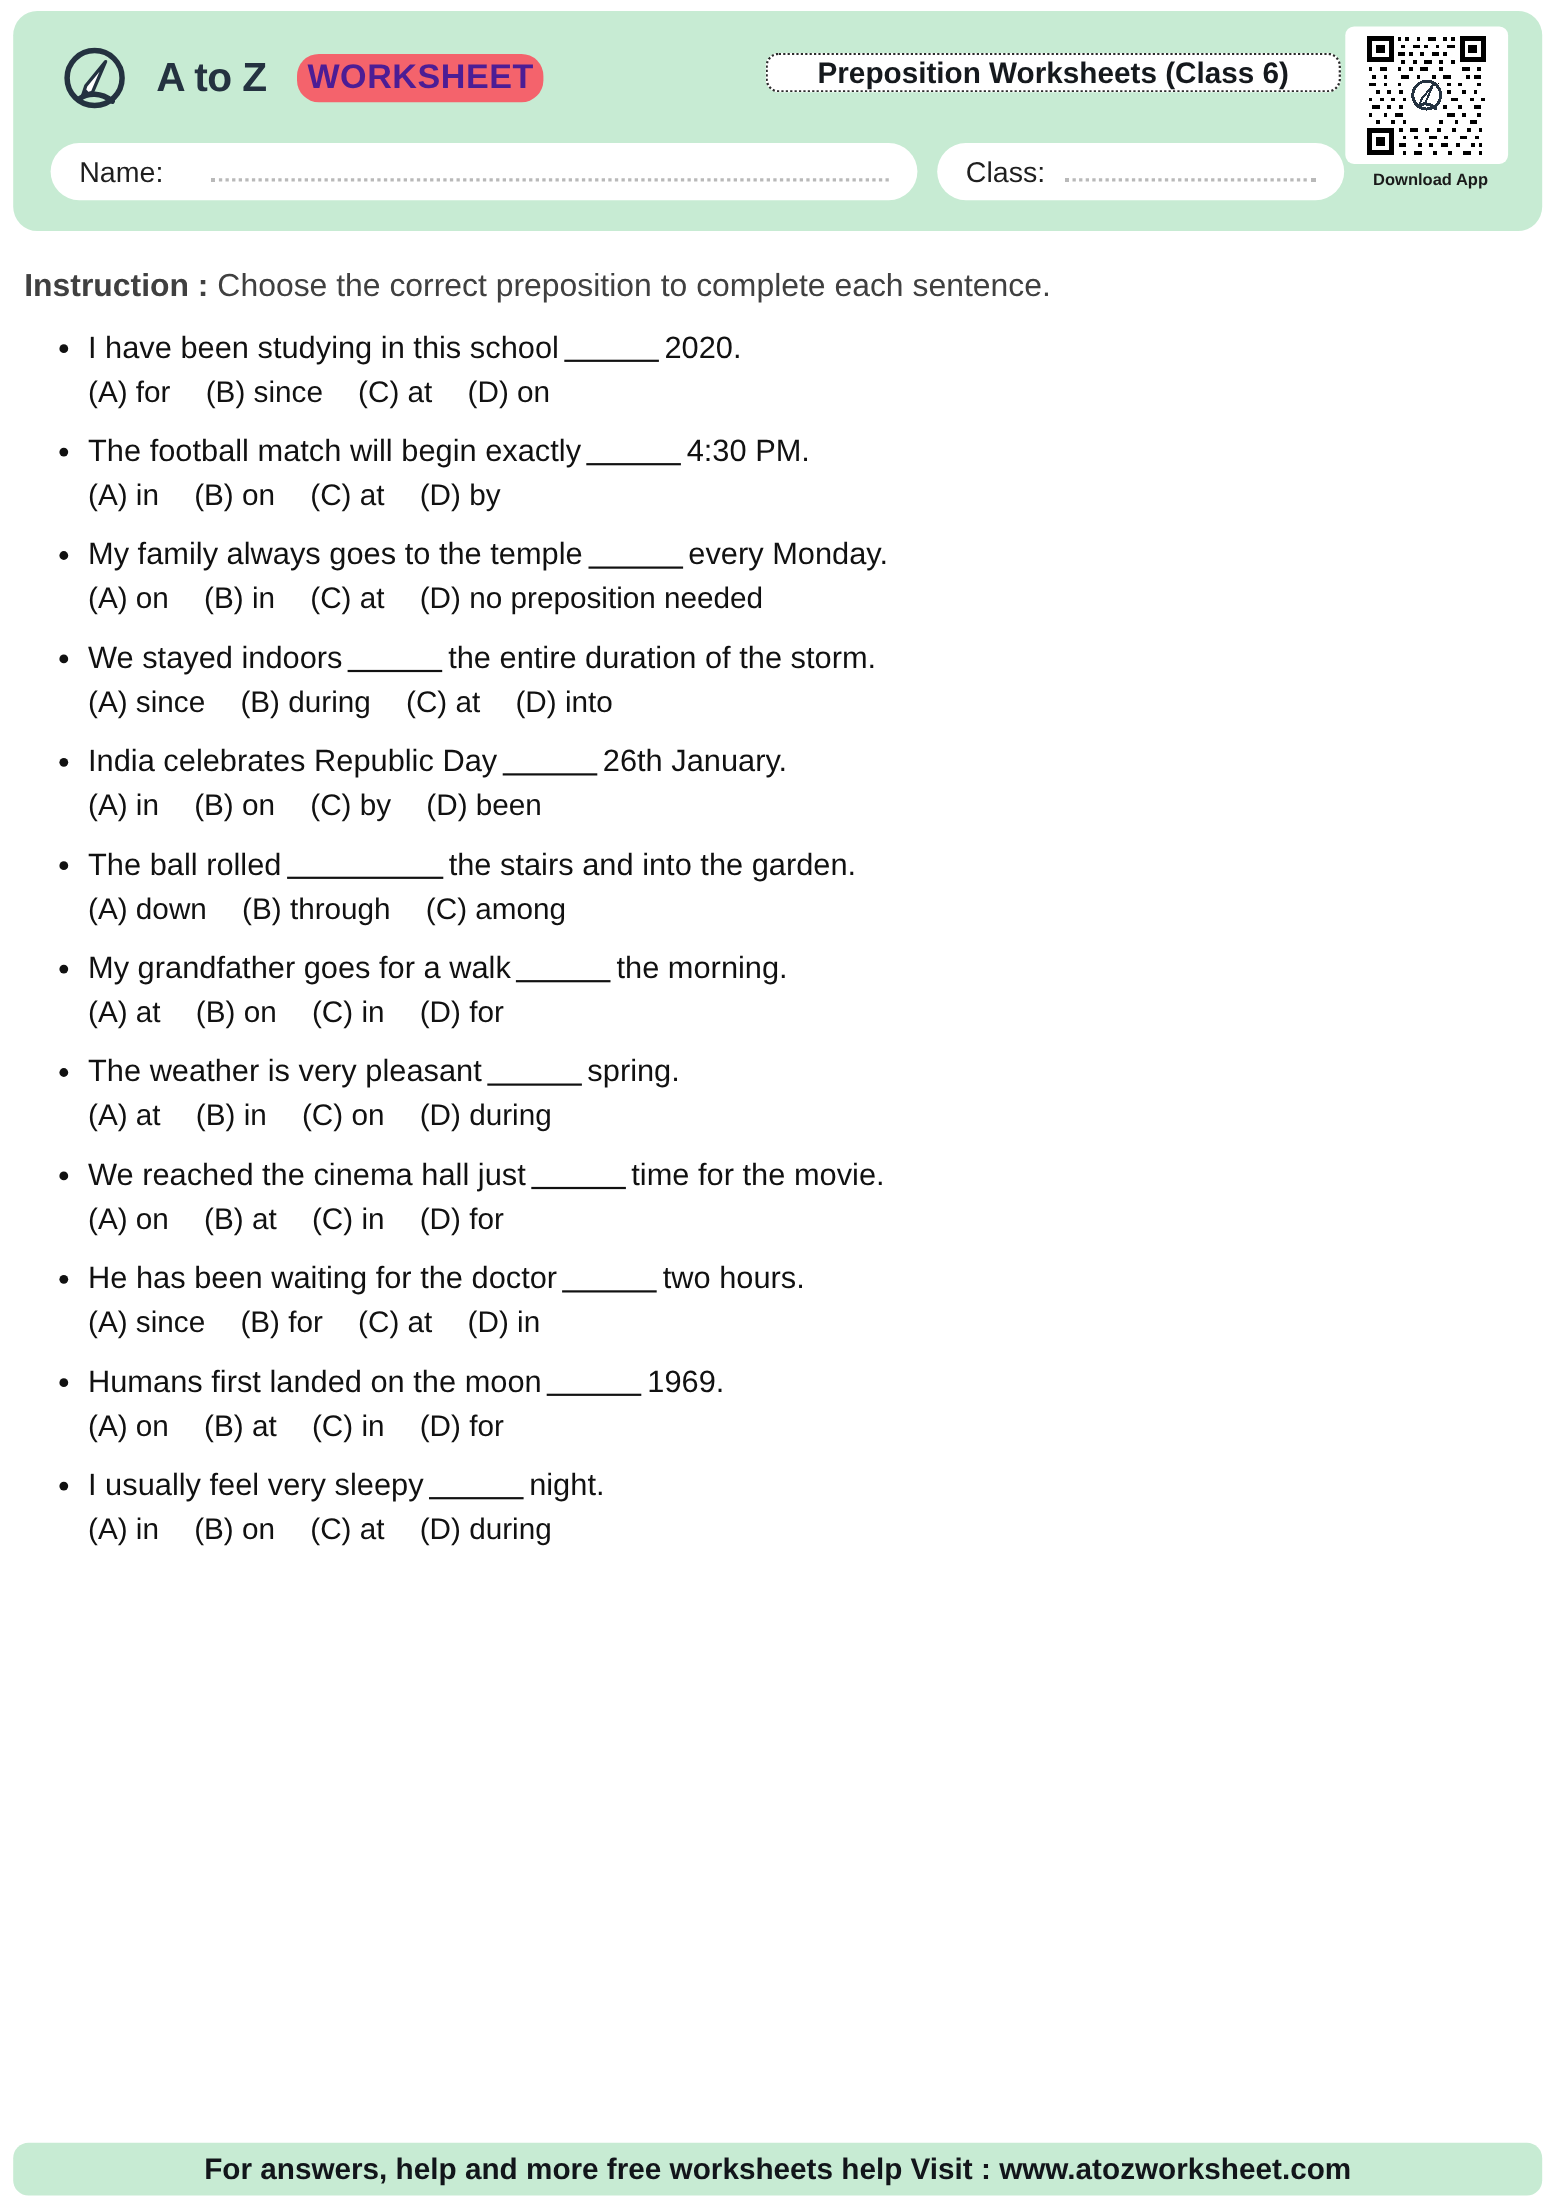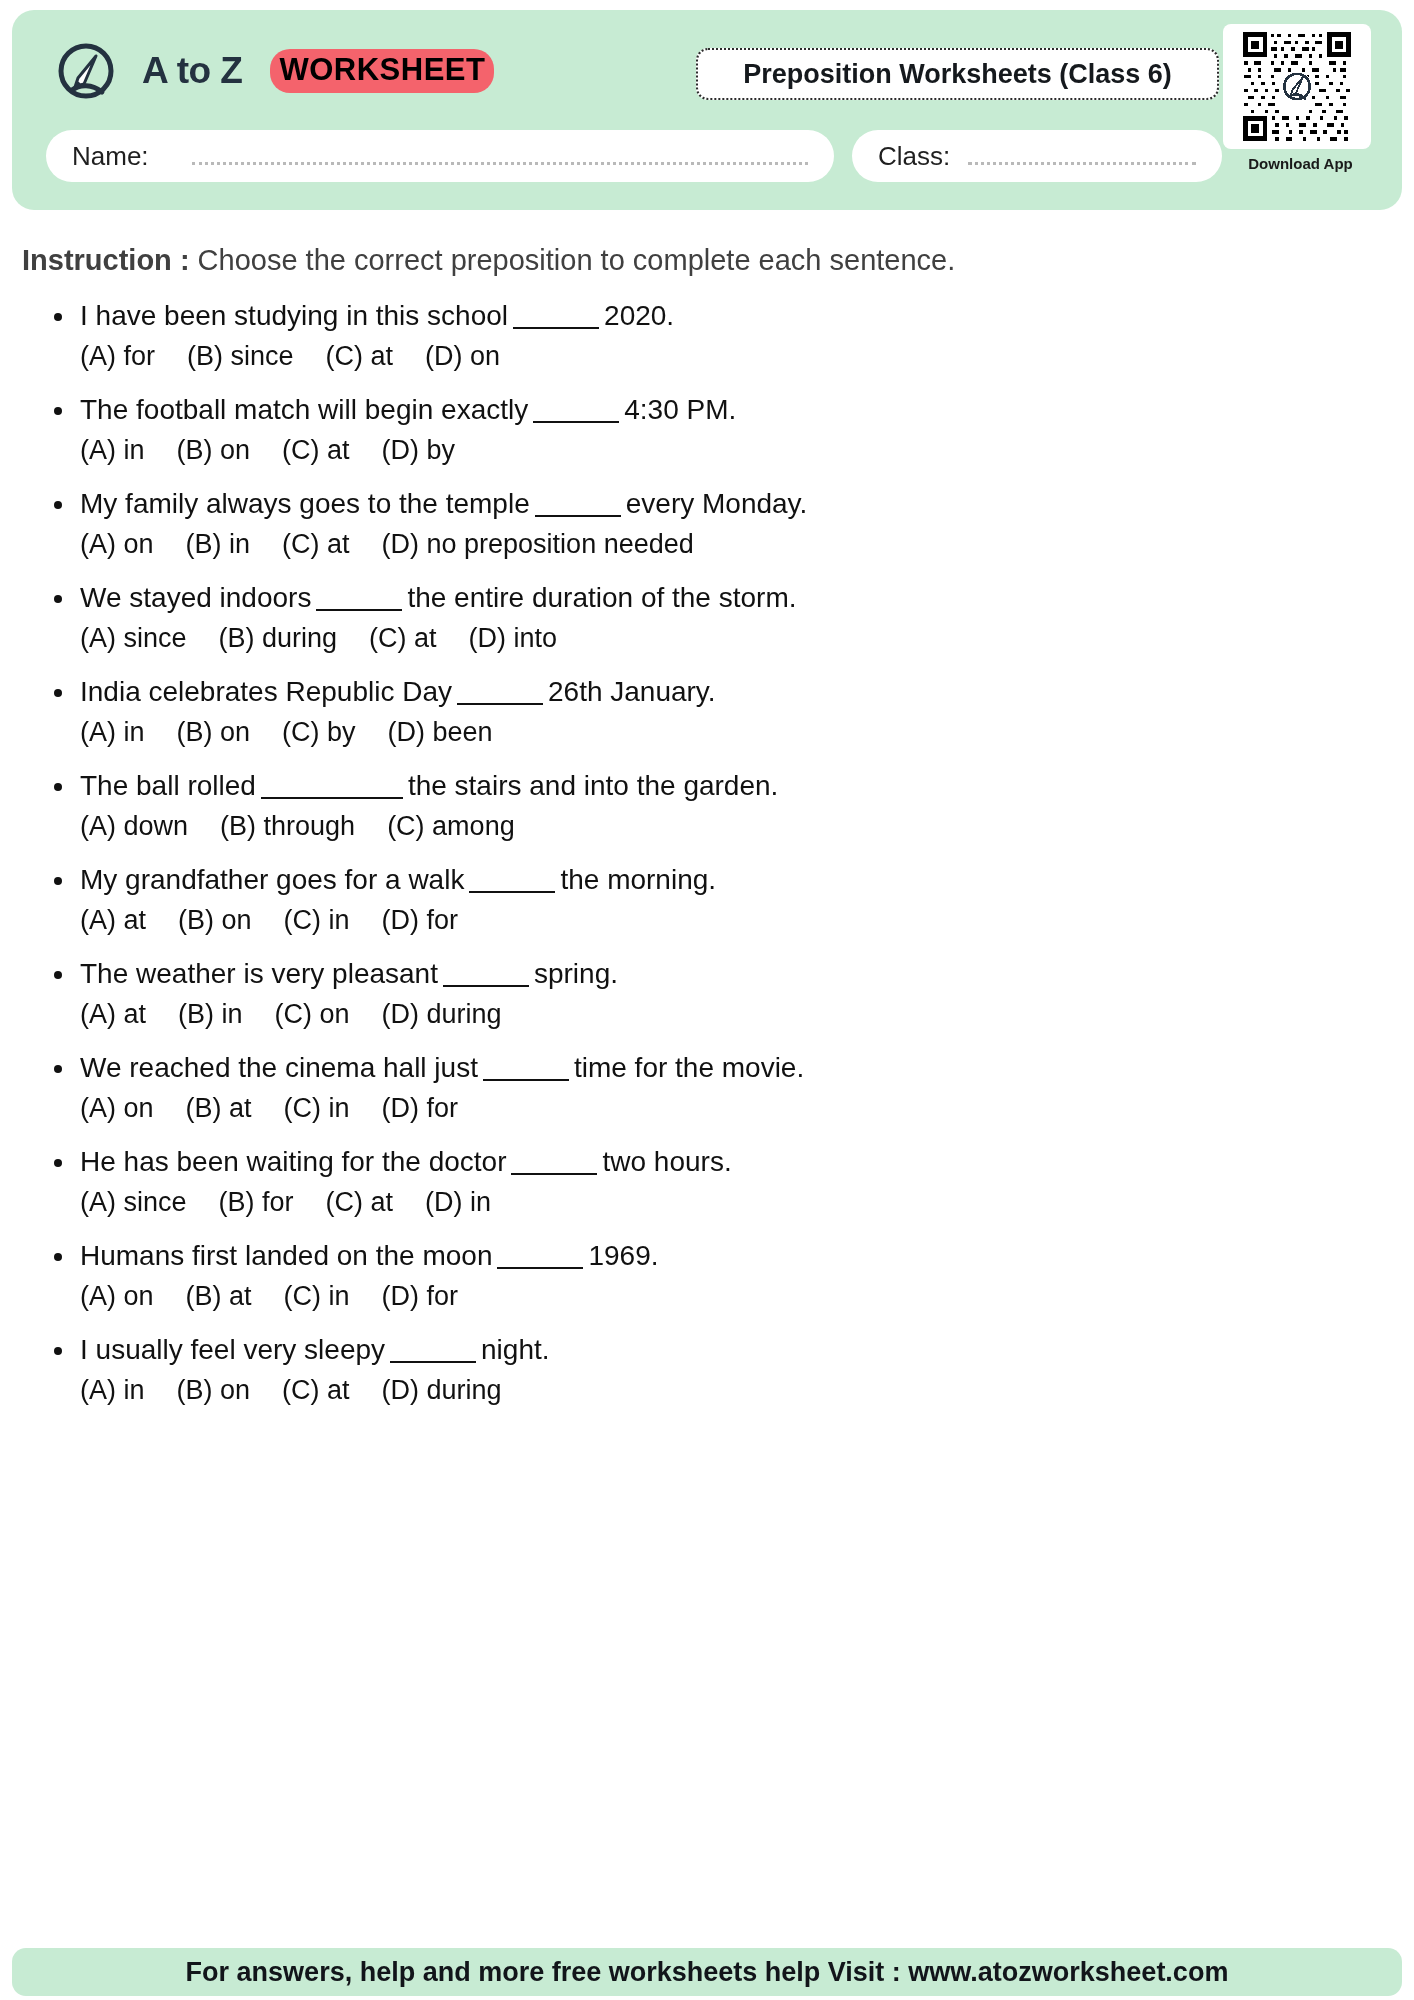--- a/index.html
+++ b/index.html
@@ -48,35 +48,35 @@
   .brand-text {
     font-size: 37px;
     font-weight: 700;
     color: #243240;
     letter-spacing: -0.5px;
     white-space: nowrap;
   }
 
   .brand-badge {
     background: #f4636c;
-    color: #000000;
+    color: #4c1d95;
     font-size: 31px;
     font-weight: 700;
     letter-spacing: 0.5px;
     padding: 3px 9px 5px 9px;
     white-space: nowrap;
     border-radius: 20px;
   }
 
   .title-chip {
     position: absolute;
     left: 684px;
     top: 38px;
     width: 523px;
-    height: 52px;
+    height: 36px;
     display: flex;
     align-items: center;
     justify-content: center;
     background: #ffffff;
     border: 2.5px dotted #2b2b2b;
     border-radius: 12px;
     font-size: 27px;
     font-weight: 700;
     color: #15191d;
     white-space: nowrap;

